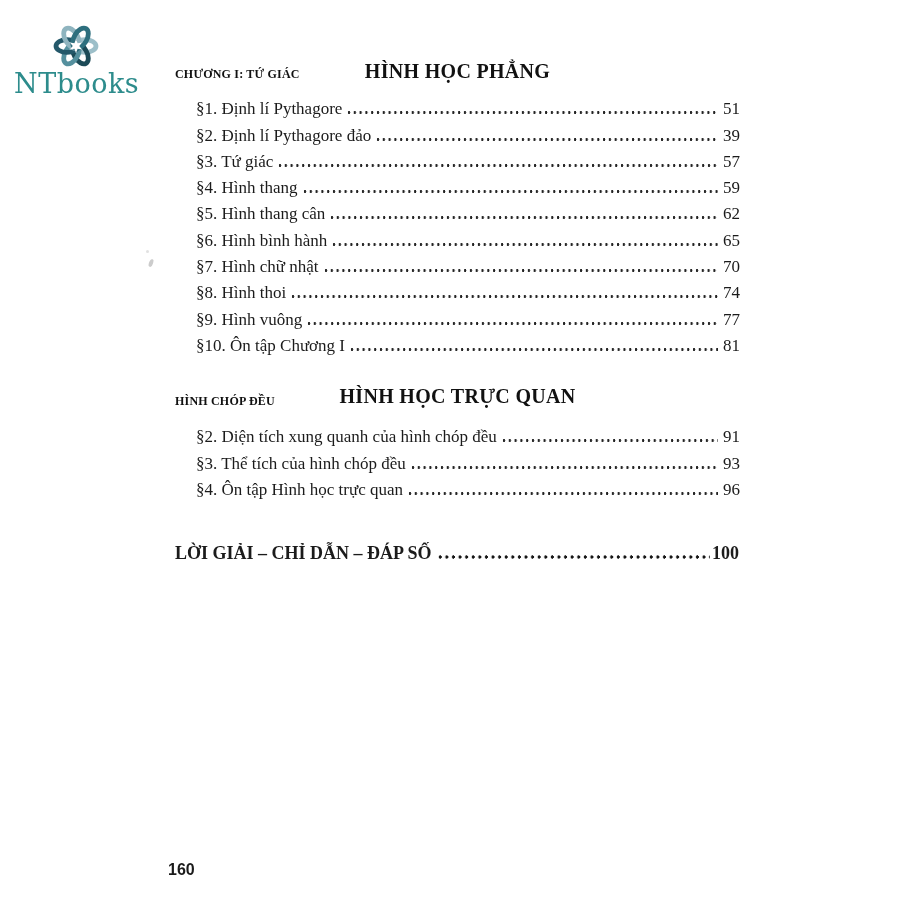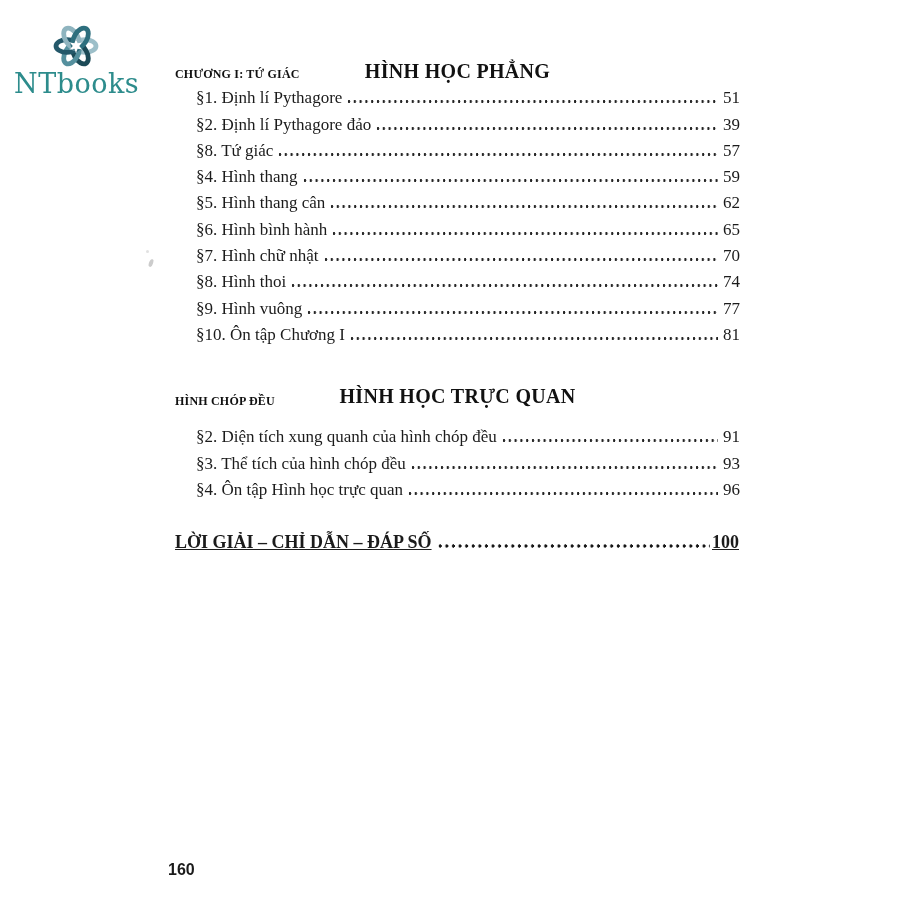--- a/index.html
+++ b/index.html
@@ -84,33 +84,33 @@
 
 <div class="artifact"></div>
 
 <div class="content" style="top:37px;">
   <div class="main-heading">HÌNH HỌC PHẲNG</div>
 </div>
 <div class="content" style="top:67px;">
   <div class="sub-heading">CHƯƠNG I: TỨ GIÁC</div>
 </div>
 
-<div class="toc-group" style="top:82px;">
+<div class="toc-group" style="top:93px;">
   <div class="toc-row">
       <span class="toc-label">§1. Định lí Pythagore</span>
       <span class="leader"></span>
       <span class="toc-page">51</span>
     </div>
   <div class="toc-row">
       <span class="toc-label">§2. Định lí Pythagore đảo</span>
       <span class="leader"></span>
       <span class="toc-page">39</span>
     </div>
   <div class="toc-row">
-      <span class="toc-label">§8. Tứ giác</span>
+      <span class="toc-label">§3. Tứ giác</span>
       <span class="leader"></span>
       <span class="toc-page">57</span>
     </div>
   <div class="toc-row">
       <span class="toc-label">§4. Hình thang</span>
       <span class="leader"></span>
       <span class="toc-page">59</span>
     </div>
   <div class="toc-row">
       <span class="toc-label">§5. Hình thang cân</span>
@@ -162,19 +162,19 @@
       <span class="leader"></span>
       <span class="toc-page">93</span>
     </div>
   <div class="toc-row">
       <span class="toc-label">§4. Ôn tập Hình học trực quan</span>
       <span class="leader"></span>
       <span class="toc-page">96</span>
     </div>
 </div>
 
-<div class="solutions-row" style="top:527px;text-decoration:underline;">
+<div class="solutions-row" style="top:538px;">
   <span class="toc-label">LỜI GIẢI – CHỈ DẪN – ĐÁP SỐ</span>
   <span class="leader-bold"></span>
   <span class="toc-page">100</span>
 </div>
 
 <div class="footer-page">160</div>
 
 </body></html>

